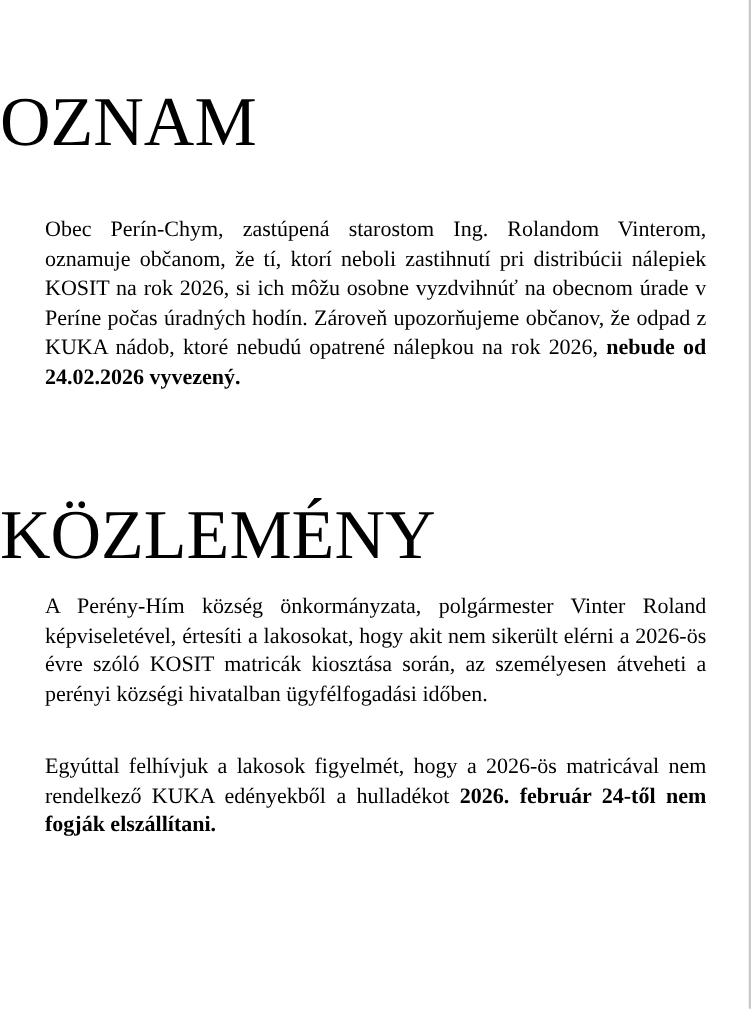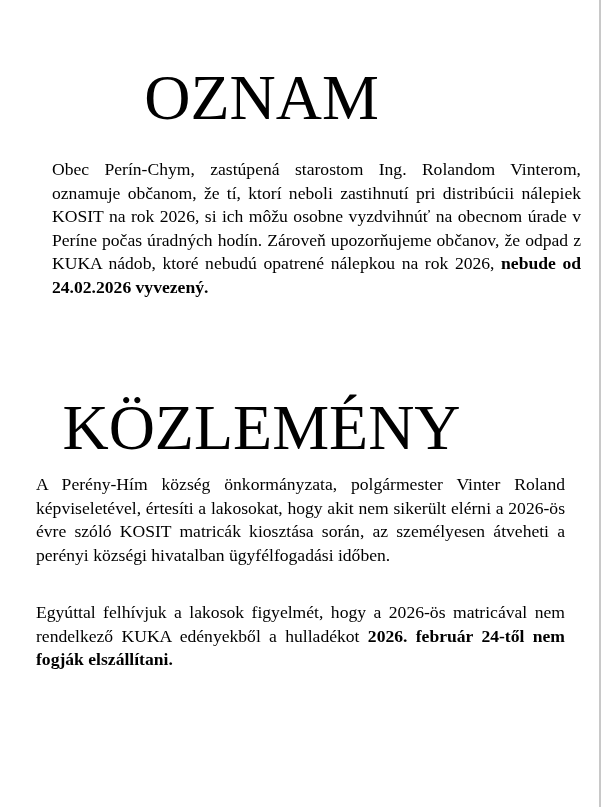--- a/index.html
+++ b/index.html
@@ -7,30 +7,30 @@
       width: 601px; height: 807px; position: relative; overflow: hidden;
       font-family: "Liberation Serif", "DejaVu Serif", serif; color: #000;
     }
     .right-border {
       position: absolute; left: 599px; top: 0; width: 2px; height: 807px;
       background: #c8c8c8;
     }
     .page { position: absolute; left: 0; top: 0; width: 599px; height: 807px; }
     h1 {
       position: absolute; left: 0; width: 523px; margin: 0;
-      text-align: center; font-weight: normal; font-size: 64px; line-height: 48px;
+      font-weight: normal; font-size: 56px; line-height: 48px;
       letter-spacing: 0px;
     }
     .t1 { top: 74px; }
     .t2 { top: 404px; }
     .para {
       position: absolute; left: 36px; width: 529px; margin: 0;
       font-size: 17.6px; line-height: 23.6px; text-align: justify;
     }
-    .p1 { top: 158px; margin-left: 16px; }
+    .p1 { top: 172px; }
     .p2 { top: 473px; font-family: Liberation Serif, serif; }
     .p3 { top: 601px; }
     b { font-weight: bold; }
   </style>
 </head>
 <body>
 
 <div class="page">
   <h1 class="t1">OZNAM</h1>
   <p class="para p1"><span>Obec Perín-Chym, zastúpená starostom Ing. Rolandom Vinterom, oznamuje občanom, že tí, ktorí neboli zastihnutí pri distribúcii nálepiek KOSIT na rok 2026, si ich môžu osobne vyzdvihnúť na obecnom úrade v Períne počas úradných hodín. Zároveň upozorňujeme občanov, že odpad z KUKA nádob, ktoré nebudú opatrené nálepkou na rok 2026, </span><b>nebude od 24.02.2026 vyvezený.</b></p>

